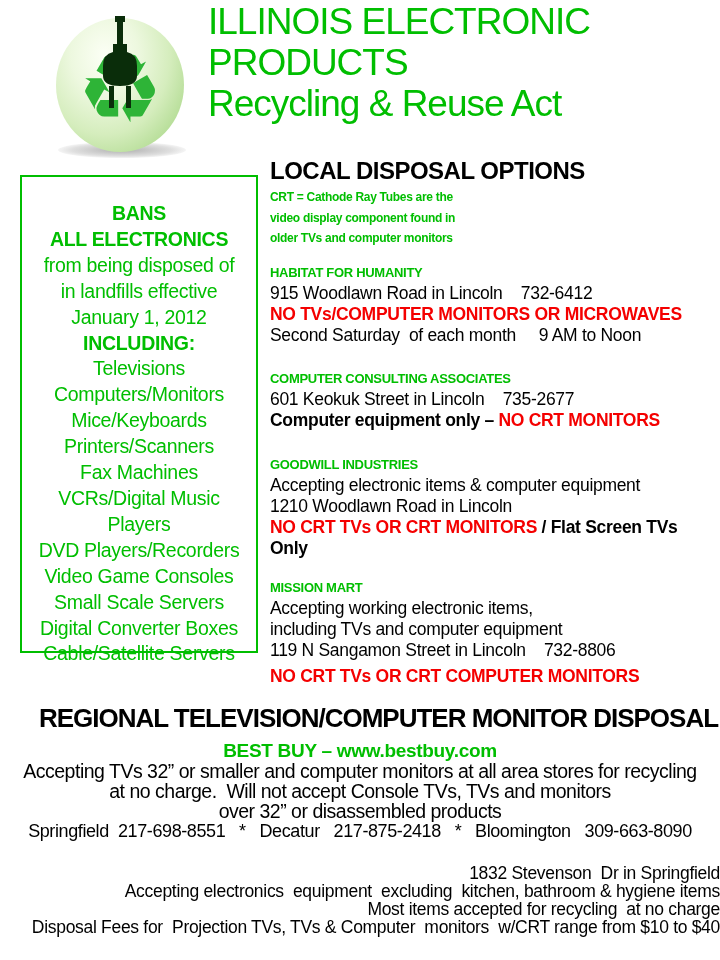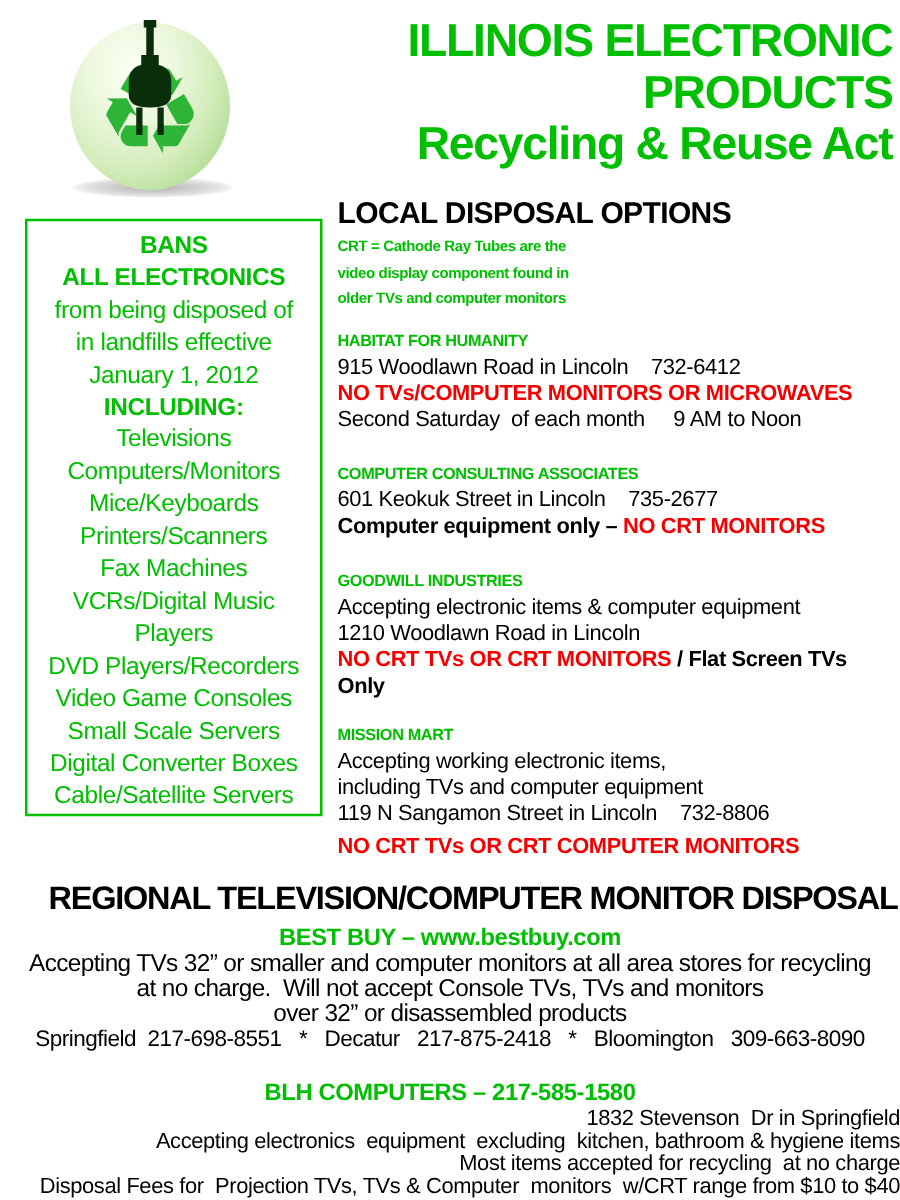--- a/index.html
+++ b/index.html
@@ -26,29 +26,29 @@
   }
   .recycle-glyph{
     position:absolute;left:6px;top:14px;width:128px;height:134px;
     font-family:"DejaVu Sans",sans-serif;font-size:96px;line-height:134px;
     text-align:center;color:#2eb437;
   }
   .plug-svg{position:absolute;left:42px;top:8px;}
 
   
   .title{
-    position:absolute;left:208px;top:12px;width:506px;text-align:right;
-    color:var(--green);font-size:37px;line-height:41px;letter-spacing:-1px;font-weight:700;
+    position:absolute;left:208px;top:1px;width:506px;text-align:left;
+    color:var(--green);font-size:37px;line-height:41px;letter-spacing:-1px;font-weight:400;
   }
 
   
   .bans-box{
     position:absolute;left:20px;top:175px;width:238px;height:478px;box-sizing:border-box;
     border:2px solid var(--green);text-align:center;color:var(--green);
-    font-size:19.5px;line-height:25.9px;letter-spacing:-0.3px;padding-top:7px;
+    font-size:19.5px;line-height:25.9px;letter-spacing:-0.3px;padding-top:24px;
   }
   .bans-line.bold{font-weight:bold;}
 
   
   .right-col{position:absolute;left:270px;top:157px;width:440px;letter-spacing:-0.3px;}
   .rc-heading{font-size:24px;font-weight:bold;line-height:28px;letter-spacing:-0.5px;color:#000;}
   .crt-note .line{color:var(--green);font-weight:bold;font-size:12px;line-height:20.5px;}
   .crt-note{margin-top:2px;}
   .org-name{color:var(--green);font-weight:bold;font-size:13px;line-height:21px;}
   .org-line{font-size:17.5px;line-height:21px;}
@@ -157,21 +157,20 @@
 
     <div class="bestbuy">
       <div class="store-name line">BEST BUY – www.bestbuy.com</div>
       <div class="bb-line line">Accepting TVs 32” or smaller and computer monitors at all area stores for recycling</div>
       <div class="bb-line line">at no charge.  Will not accept Console TVs, TVs and monitors</div>
       <div class="bb-line line">over 32” or disassembled products</div>
       <div class="phones line">Springfield  217-698-8551   *   Decatur   217-875-2418   *   Bloomington   309-663-8090</div>
     </div>
 
     <div class="blh">
-      <div class="store-name line">BLH COMPUTERS – 217-585-1580</div>
       <div class="blh-line line">1832 Stevenson  Dr in Springfield</div>
       <div class="blh-line line">Accepting electronics  equipment  excluding  kitchen, bathroom &amp; hygiene items</div>
       <div class="blh-line line">Most items accepted for recycling  at no charge</div>
       <div class="blh-line line">Disposal Fees for  Projection TVs, TVs &amp; Computer  monitors  w/CRT range from $10 to $40</div>
     </div>
   </div>
 
 </div>
 
 </body></html>

